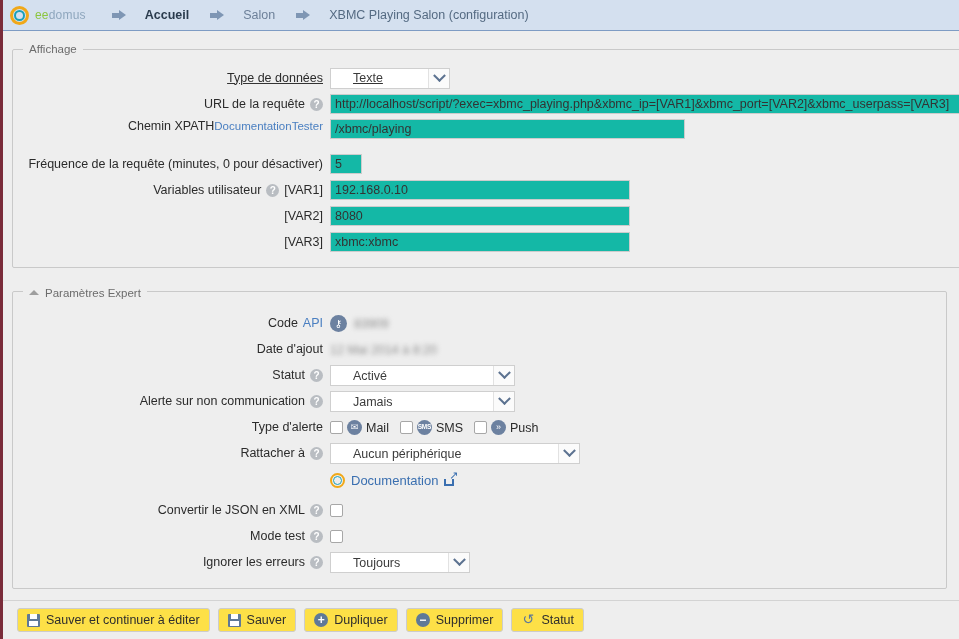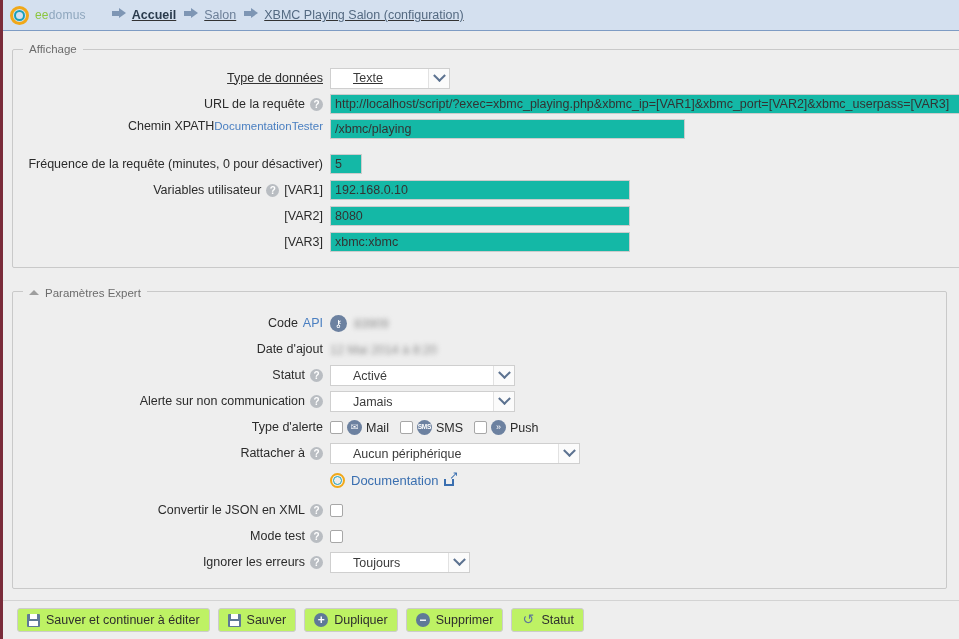--- a/index.html
+++ b/index.html
@@ -39,21 +39,21 @@
     content: ""; position: absolute;
     left: 1px; top: 1px; right: 1px; bottom: 1px;
     border-radius: 50%;
     border: 2px solid #1aa0b8;
     box-sizing: border-box;
   }
   .logo-text { font-size: 12px; letter-spacing: .2px; }
   .logo-ee { color: #8cc63f; }
   .logo-domus { color: #8ea6bd; }
 
-  .crumbs { display: flex; margin-left: 26px; gap: 5px; text-decoration: underline; }
+  .crumbs { display: flex; align-items: center; margin-left: 26px; gap: 18px; }
   .crumb-arrow {
     display: inline-block; width: 14px; height: 11px; position: relative;
   }
   .crumb-arrow::before {
     content: ""; position: absolute; left: 0; top: 3px;
     width: 8px; height: 5px; background: #7e96b4;
   }
   .crumb-arrow::after {
     content: ""; position: absolute; left: 7px; top: 0;
     border-top: 5.5px solid transparent;
@@ -197,21 +197,21 @@
     position: absolute; left: 0; right: 0; bottom: 0;
     height: 39px;
     border-top: 1px solid #d3d3d3;
     background: #eeeeee;
     display: flex; align-items: center;
     padding-left: 17px; gap: 8px;
     box-sizing: border-box;
   }
   .btn {
     height: 24px; box-sizing: border-box;
-    background: #bef264;
+    background: #fde047;
     border: 1px solid #cccccc; border-radius: 3px;
     display: inline-flex; align-items: center; gap: 6px;
     padding: 0 9px;
     font-size: 12.5px; color: #2e2e2e;
     cursor: pointer;
   }
   .ic-floppy {
     width: 13px; height: 13px; background: #5f7997;
     border-radius: 1px; position: relative; flex: 0 0 auto;
   }

